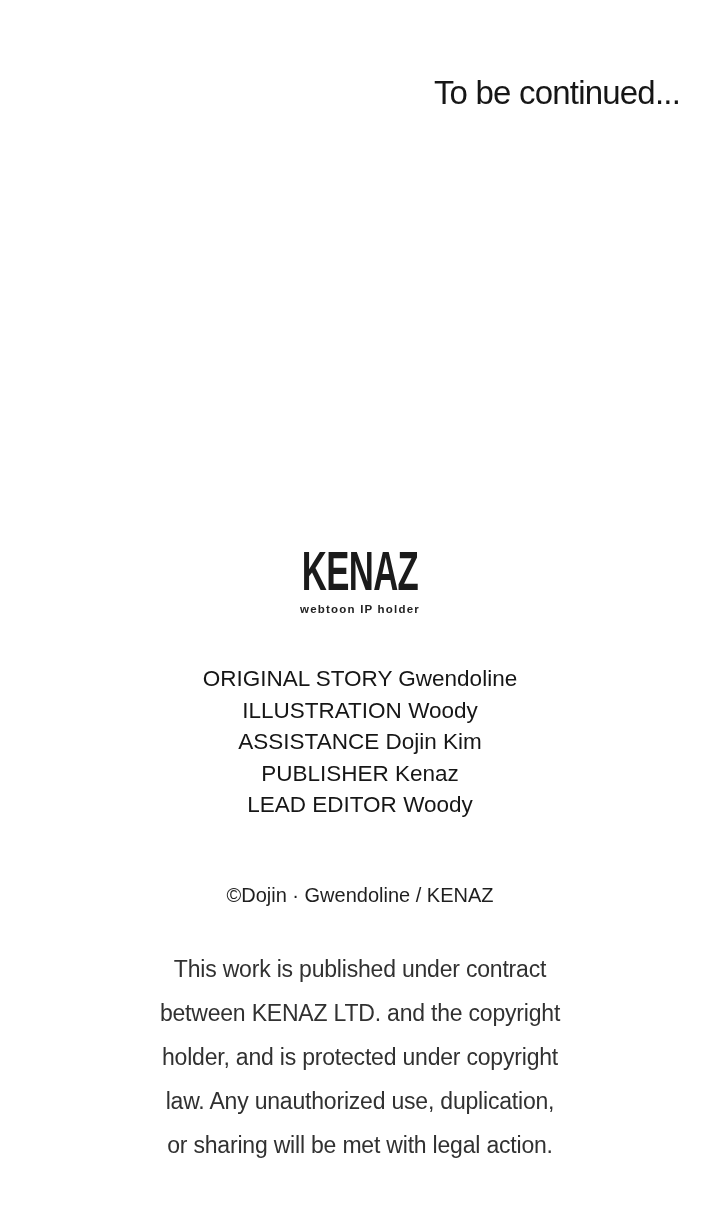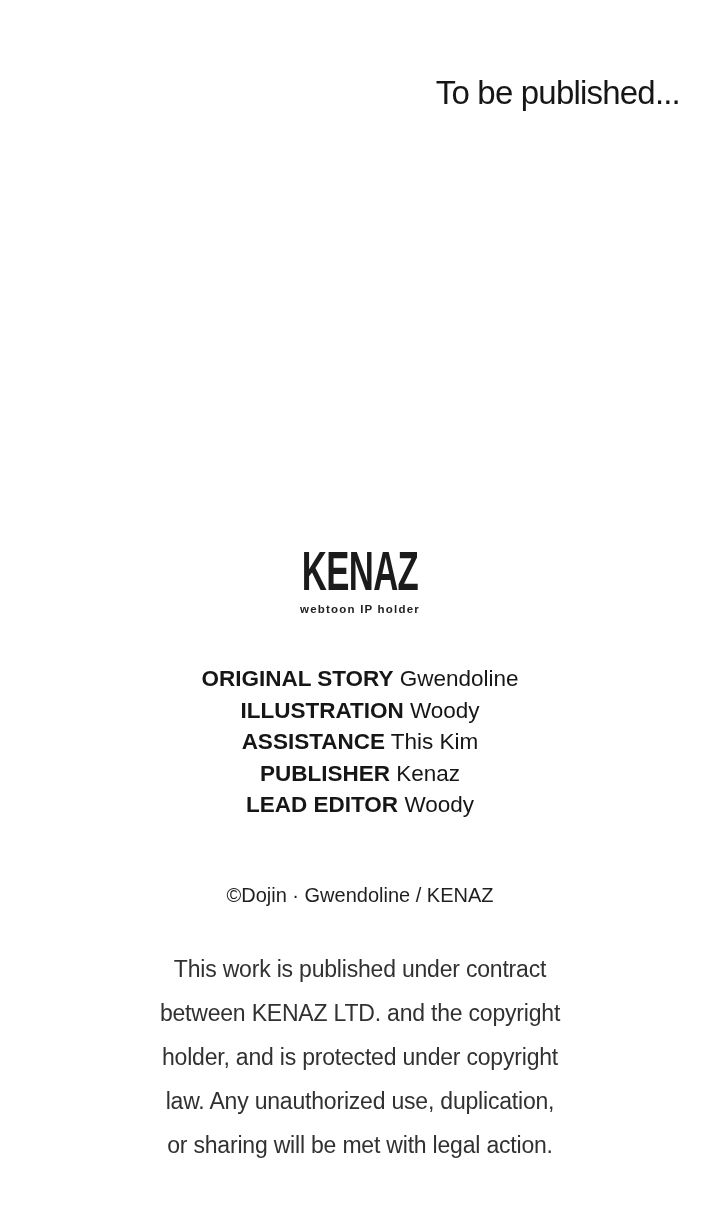--- a/index.html
+++ b/index.html
@@ -54,21 +54,21 @@
     position: absolute;
     top: 663px;
     left: 0;
     width: 100%;
     text-align: center;
     font-size: 22.5px;
     line-height: 31.6px;
     color: #161616;
   }
   .credit-role {
-    font-weight: bold;
+    font-weight: normal;
   }
 
   .copyright {
     position: absolute;
     top: 884px;
     left: 0;
     width: 100%;
     text-align: center;
     font-size: 20px;
     color: #1f1f1f;
@@ -83,39 +83,39 @@
     font-size: 23px;
     line-height: 44px;
     white-space: pre-line;
     color: #313131;
     letter-spacing: -0.2px;
   }
 </style>
 </head>
 <body>
 
-<div class="continued">To be published...</div>
+<div class="continued">To be continued...</div>
 
 <div class="logo-block">
   <div class="logo">KENAZ</div>
   <div class="tagline">webtoon IP holder</div>
 </div>
 
 <div class="credits">
   <div class="credit-line">
     <span class="credit-role">ORIGINAL STORY</span>
     <span class="credit-name">Gwendoline</span>
   </div>
   <div class="credit-line">
     <span class="credit-role">ILLUSTRATION</span>
     <span class="credit-name">Woody</span>
   </div>
   <div class="credit-line">
     <span class="credit-role">ASSISTANCE</span>
-    <span class="credit-name">This Kim</span>
+    <span class="credit-name">Dojin Kim</span>
   </div>
   <div class="credit-line">
     <span class="credit-role">PUBLISHER</span>
     <span class="credit-name">Kenaz</span>
   </div>
   <div class="credit-line">
     <span class="credit-role">LEAD EDITOR</span>
     <span class="credit-name">Woody</span>
   </div>
 </div>

